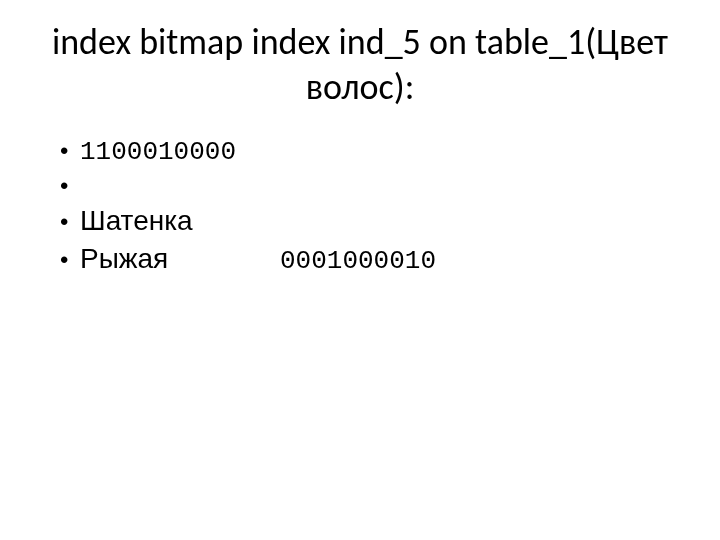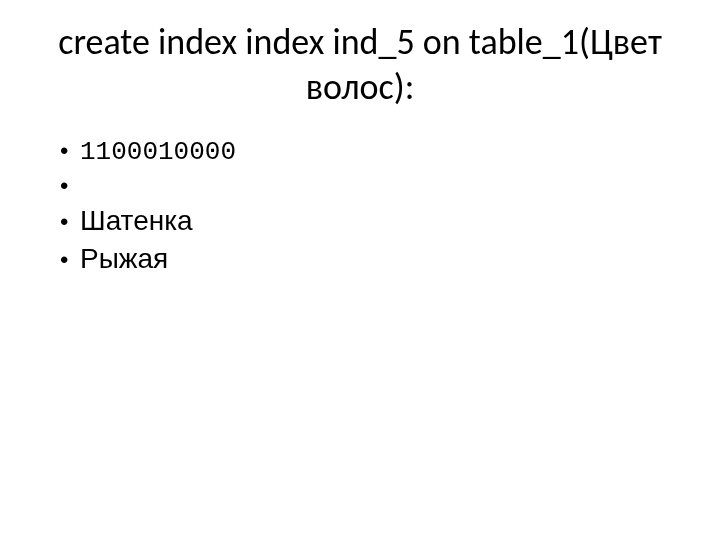--- a/index.html
+++ b/index.html
@@ -47,31 +47,32 @@
       min-width: 240px;
     }
     .code {
       font-size: 26px;
       font-family: Liberation Mono, monospace;
     }
   </style>
 </head>
 <body>
 
-<h1 class="title">create index index ind_5 on table_1(Цвет волос):</h1>
+<h1 class="title">index bitmap index ind_5 on table_1(Цвет волос):</h1>
 
 <ul class="list">
   <li class="list-item">
     <span class="bullet">•</span>
     <span class="code">1100010000</span>
   </li>
   <li class="list-item">
     <span class="bullet">•</span>
   </li>
   <li class="list-item">
     <span class="bullet">•</span>
     <span class="label">Шатенка</span>
   </li>
   <li class="list-item">
     <span class="bullet">•</span>
     <span class="label">Рыжая</span>
+    <span class="code">0001000010</span>
   </li>
 </ul>
 
 </body></html>

